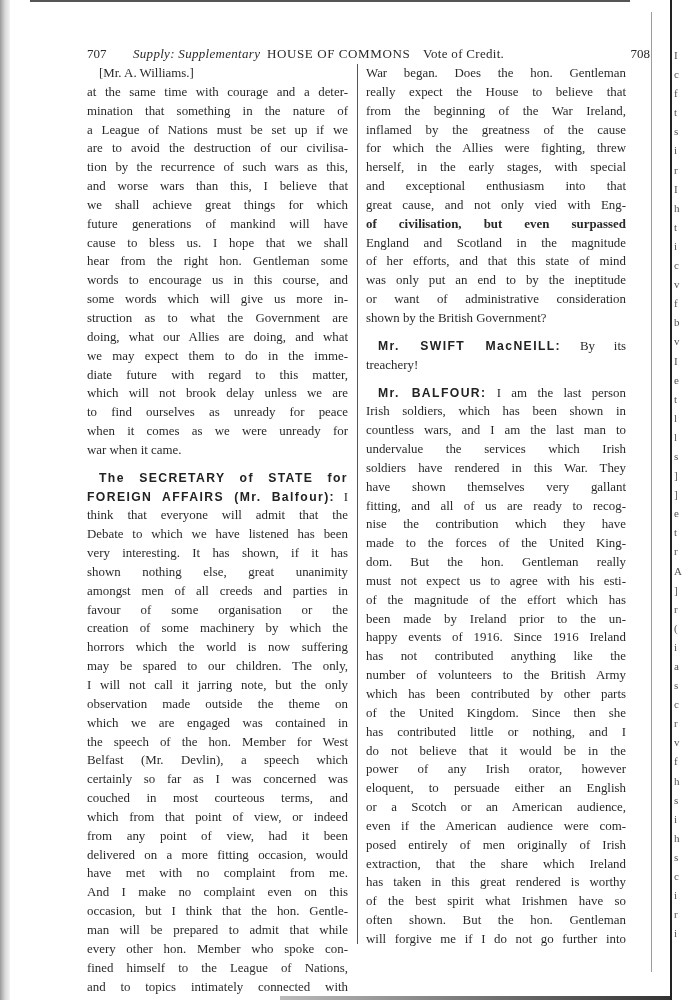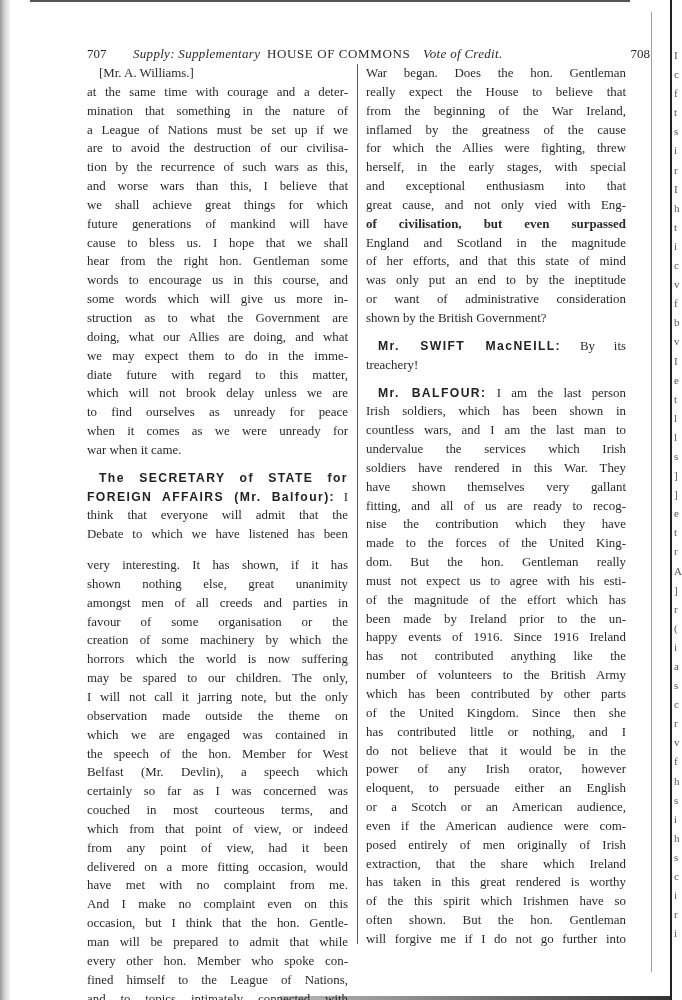--- a/index.html
+++ b/index.html
@@ -27,21 +27,21 @@
     white-space: pre; font-family: "Liberation Serif", serif;
   }
 
   .header {
     position: absolute; left: 87px; top: 45px; width: 563px; height: 18px;
     font-size: 13px; line-height: 18px; font-family: "Liberation Serif", serif;
   }
   .header .pg-left { position: absolute; left: 0; top: 0; }
   .header .sect { position: absolute; left: 46px; top: 0; font-style: italic; letter-spacing: 0.3px; }
   .header .house { position: absolute; left: 180px; top: 0; letter-spacing: 0.6px; }
-  .header .vote { position: absolute; left: 336px; top: 0; font-style: italic; letter-spacing: 0.3px; }
+  .header .vote { position: absolute; left: 336px; top: 0; letter-spacing: 0.3px; }
   .header .pg-right { position: absolute; right: 0; top: 0; }
 
   .col-rule { position: absolute; left: 357px; top: 64px; width: 1px; height: 880px; background: #555; }
 
   .col {
     position: absolute; top: 64px;
     font-family: "Liberation Serif", serif;
     font-size: 12.9px; line-height: 18.85px;
     text-align: justify; hyphens: manual;
   }
@@ -100,21 +100,21 @@
       <span class="line" style="text-indent: 0px;">to find ourselves as unready for peace</span>
       <span class="line" style="text-indent: 0px;">when it comes as we were unready for</span>
       <span class="line last" style="text-indent: 0px;">war when it came.</span>
     </p>
   <p class="speaker">
     <span class="line"><span class="sp-name">The SECRETARY of STATE for</span></span>
     <span class="line" style="text-indent:0"><span class="sp-name">FOREIGN AFFAIRS (Mr. Balfour):</span> <span>I</span></span>
     <span id="left-speech" style="display:block;text-indent:0">
         <span class="line" style="text-indent: 0px;">think that everyone will admit that the</span>
         <span class="line" style="text-indent: 0px;">Debate to which we have listened has been</span>
-        <span class="line" style="text-indent: 0px; margin-top: 12px;">very interesting.  It has shown, if it has</span>
+        <span class="line" style="text-indent: 0px;">very interesting.  It has shown, if it has</span>
         <span class="line" style="text-indent: 0px;">shown nothing else, great unanimity</span>
         <span class="line" style="text-indent: 0px;">amongst men of all creeds and parties in</span>
         <span class="line" style="text-indent: 0px;">favour of some organisation or the</span>
         <span class="line" style="text-indent: 0px;">creation of some machinery by which the</span>
         <span class="line" style="text-indent: 0px;">horrors which the world is now suffering</span>
         <span class="line" style="text-indent: 0px;">may be spared to our children.  The only,</span>
         <span class="line" style="text-indent: 0px;">I will not call it jarring note, but the only</span>
         <span class="line" style="text-indent: 0px;">observation made outside the theme on</span>
         <span class="line" style="text-indent: 0px;">which we are engaged was contained in</span>
         <span class="line" style="text-indent: 0px;">the speech of the hon. Member for West</span>
@@ -179,19 +179,19 @@
         <span class="line" style="text-indent: 0px;">of the United Kingdom.  Since then she</span>
         <span class="line" style="text-indent: 0px;">has contributed little or nothing, and I</span>
         <span class="line" style="text-indent: 0px;">do not believe that it would be in the</span>
         <span class="line" style="text-indent: 0px;">power of any Irish orator, however</span>
         <span class="line" style="text-indent: 0px;">eloquent, to persuade either an English</span>
         <span class="line" style="text-indent: 0px;">or a Scotch or an American audience,</span>
         <span class="line" style="text-indent: 0px;">even if the American audience were com-</span>
         <span class="line" style="text-indent: 0px;">posed entirely of men originally of Irish</span>
         <span class="line" style="text-indent: 0px;">extraction, that the share which Ireland</span>
         <span class="line" style="text-indent: 0px;">has taken in this great rendered is worthy</span>
-        <span class="line" style="text-indent: 0px;">of the this spirit which Irishmen have so</span>
+        <span class="line" style="text-indent: 0px;">of the best spirit what Irishmen have so</span>
         <span class="line" style="text-indent: 0px;">often shown.  But the hon. Gentleman</span>
         <span class="line" style="text-indent: 0px;">will forgive me if I do not go further into</span>
       </span>
   </p>
 
 </div>
 
 </body></html>

